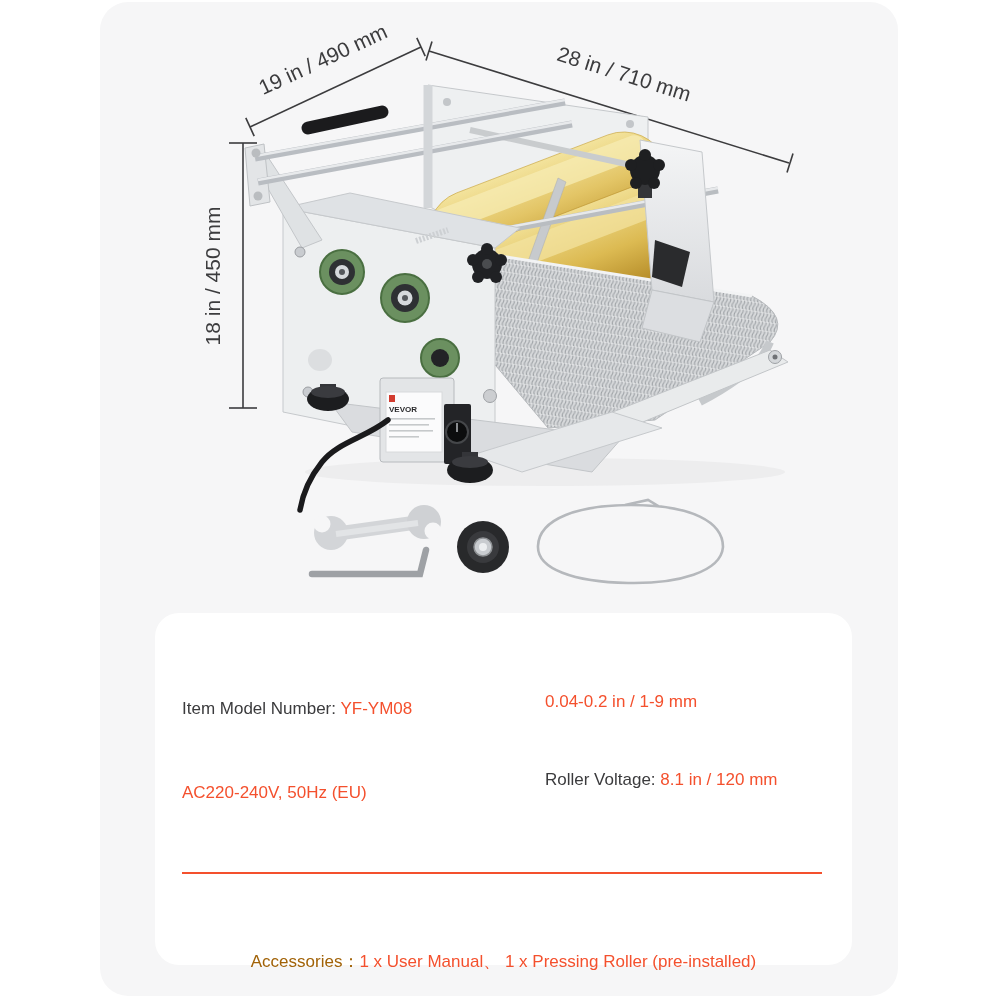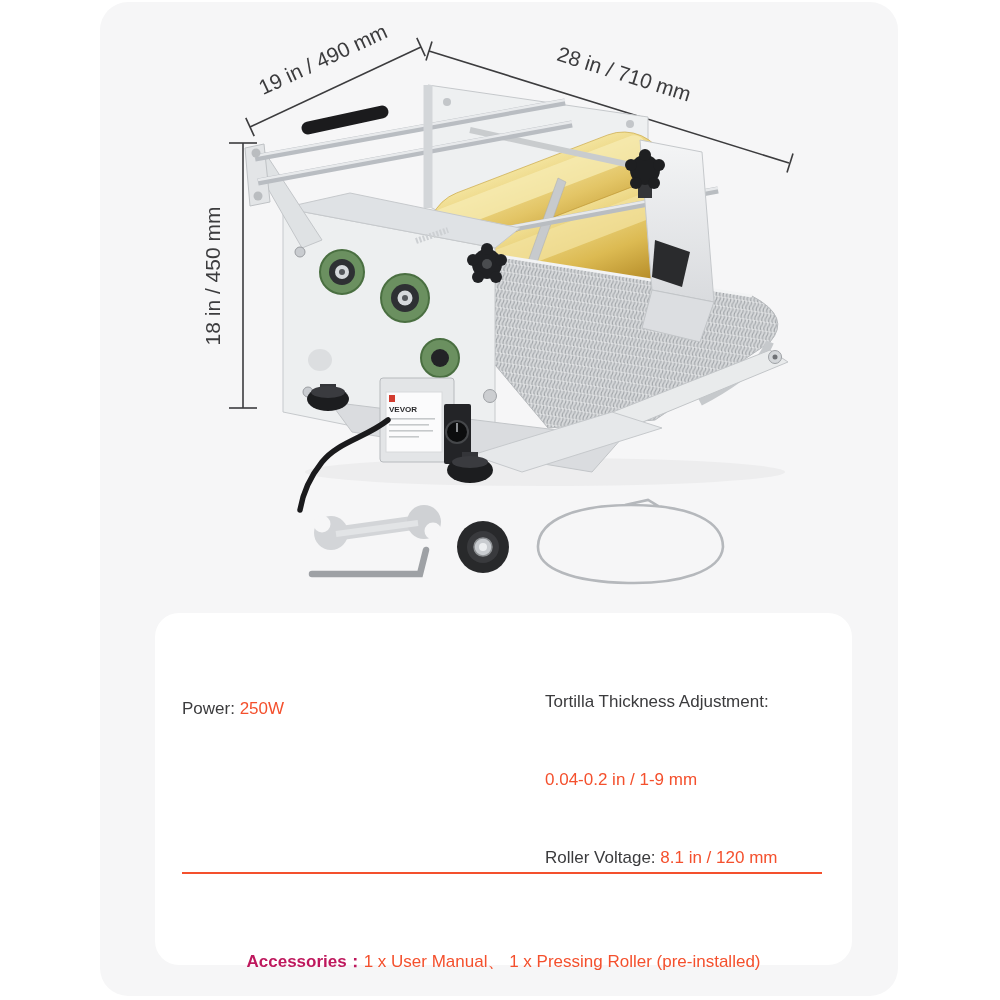--- a/index.html
+++ b/index.html
@@ -12,21 +12,21 @@
              background:#ffffff;border-radius:24px;}
   .col{position:absolute;font-size:17px;white-space:pre;}
   .col-left{left:27px;top:26px;line-height:28px;}
   .col-right{left:390px;top:24px;line-height:26px;}
   .spec-line .lbl{color:#3b3b3d;}
   .spec-line .val{color:#f4502d;}
   .divider{position:absolute;left:27px;top:259px;width:640px;height:0;
            border-top:2px solid #f4502d;}
   .accessories{position:absolute;left:0;top:276px;width:697px;text-align:center;
                font-size:17px;line-height:29px;white-space:pre;}
-  .accessories .lbl{color:#be185d;font-weight:bold;}
+  .accessories .lbl{color:#a16207;}
   .accessories .val{color:#f4502d;}
   .dim-text{font-size:21px;fill:#3c3c3e;}
   svg text{font-family:"Liberation Sans", sans-serif;}
 </style>
 </head>
 <body>
 
 <div class="stage">
   <div class="gray-card"></div>
 
@@ -223,28 +223,28 @@
       </g>
 
       <path d="M538,546 C539,518 580,505 631,505 C692,505 723,522 723,547
                C721,572 678,584 628,583 C574,582 537,569 538,546 Z
                M625,505 L648,500 L660,507" stroke="#b5b8bc" stroke-width="2.6" fill="none"></path>
     </g>
   </svg>
 
   <div class="spec-card">
     <div class="col col-left">
-      <div class="spec-line"><span class="lbl">Power: </span><span class="val">250W</span></div>
+      <div class="spec-line"><span class="lbl">Item Model Number: </span><span class="val">YF-YM08</span></div>
+      <div class="spec-line"><span class="lbl"></span><span class="val">AC220-240V, 50Hz (EU)</span></div>
       
       
       
       
     </div>
     <div class="col col-right">
-      <div class="spec-line"><span class="lbl">Tortilla Thickness Adjustment:</span><span class="val"></span></div>
       <div class="spec-line"><span class="lbl"></span><span class="val">0.04-0.2 in / 1-9 mm</span></div>
       <div class="spec-line"><span class="lbl">Roller Voltage: </span><span class="val">8.1 in / 120 mm</span></div>
       
       
       
       
       
     </div>
 
     <div class="divider"></div>

